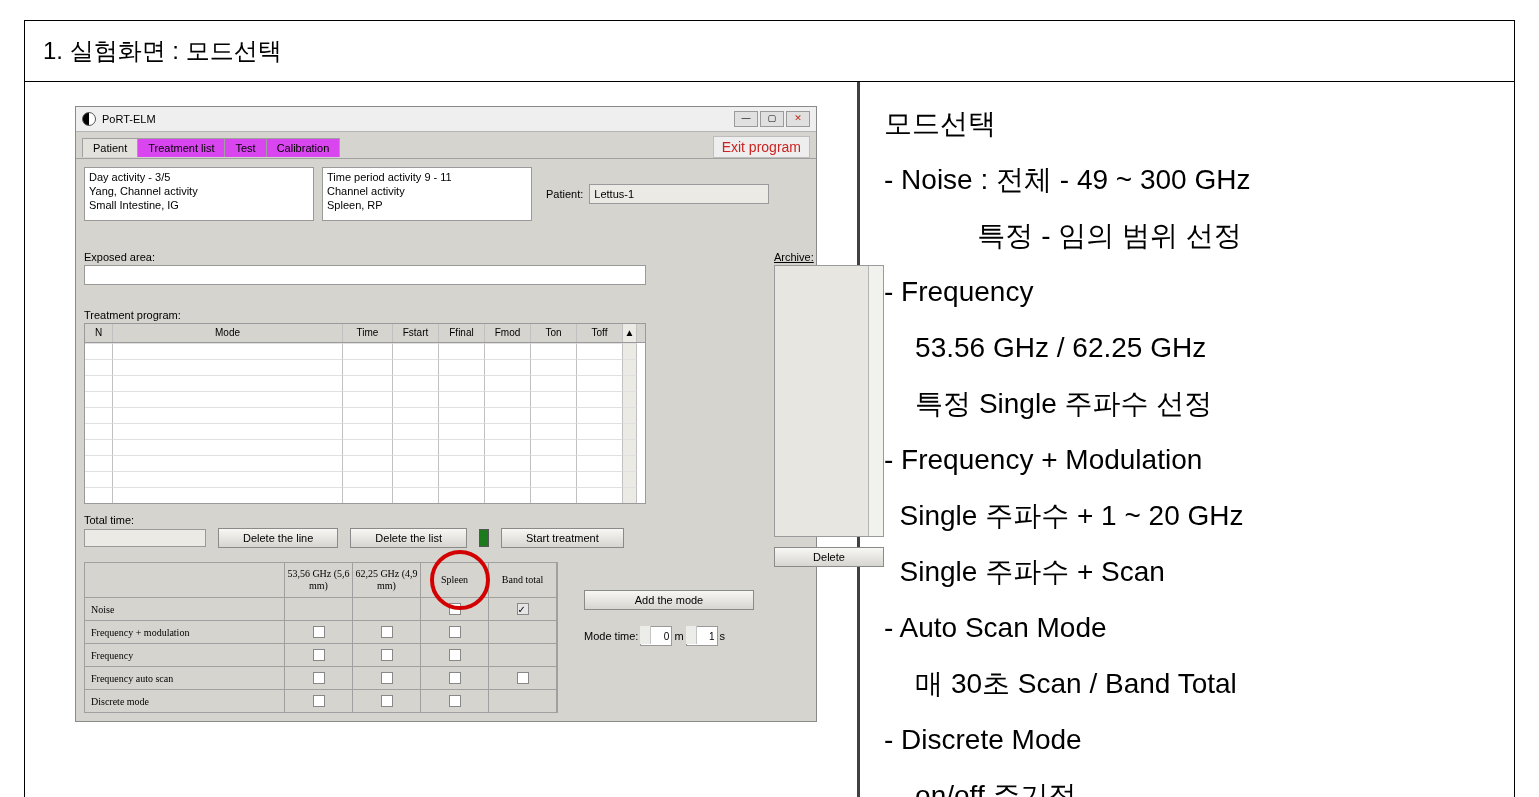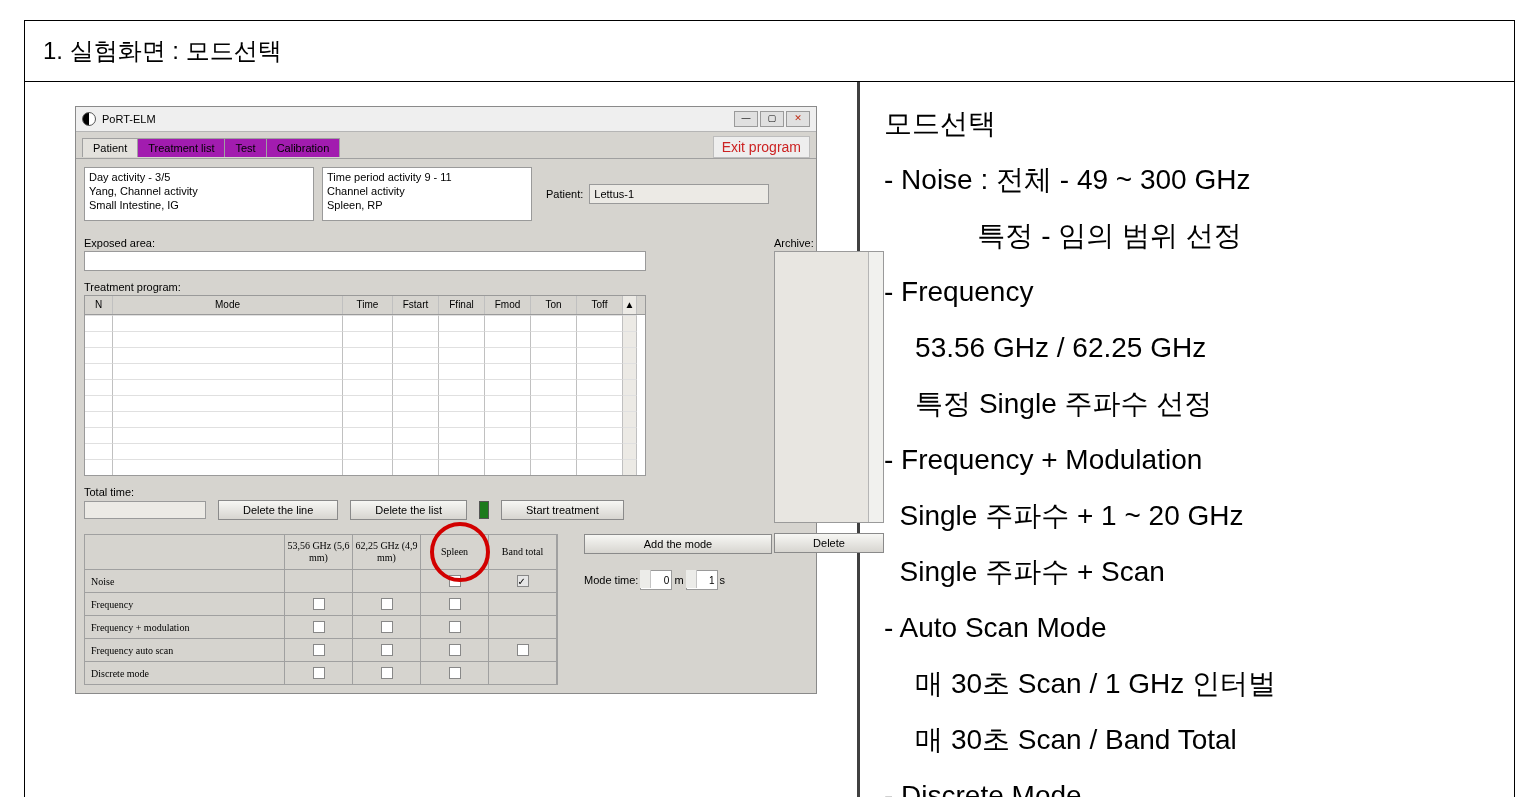--- a/index.html
+++ b/index.html
@@ -13,37 +13,37 @@
 
   
   .win{width:740px;background:#d6d4cf;border:1px solid #8a8a8a;font-family:Tahoma,Arial,sans-serif;font-size:11px;color:#000;}
   .titlebar{display:flex;align-items:center;background:#efefef;border-bottom:1px solid #b5b5b5;padding:2px 6px;height:20px;}
   .titlebar .app-icon{width:12px;height:12px;border-radius:50%;background:linear-gradient(90deg,#000 50%,#fff 50%);border:1px solid #555;margin-right:6px;}
   .titlebar .app-name{flex:1;font-size:11px;}
   .titlebar .win-btn{width:22px;height:14px;border:1px solid #9a9a9a;margin-left:2px;background:#e0e0e0;text-align:center;font-size:9px;line-height:12px;}
   .titlebar .win-close{color:#c03018;}
 
   .tabs{display:flex;align-items:center;background:#d6d4cf;padding:4px 6px 0 6px;border-bottom:1px solid #a0a0a0;}
-  .tab{padding:3px 10px;border:1px solid #a0a0a0;border-bottom:none;background:#a21caf;margin-right:-1px;font-size:11px;}
+  .tab{padding:3px 10px;border:1px solid #a0a0a0;border-bottom:none;background:#d946ef;margin-right:-1px;font-size:11px;}
   .tab.active{background:#e3e1dc;}
   .exit{margin-left:auto;color:#c22;font-size:14px;padding:2px 8px;border:1px solid #bdbdbd;background:#eee;}
 
   .body{padding:8px;}
   .row1{display:flex;gap:8px;align-items:stretch;}
   .listbox{background:#fff;border:1px solid #9a9a9a;padding:2px 4px;font-size:11px;line-height:14px;height:48px;overflow:hidden;}
   .lb1{width:220px;}
   .lb2{width:200px;}
   .pat{display:flex;align-items:center;gap:6px;margin-left:6px;}
   .pat input{width:170px;height:18px;border:1px solid #9a9a9a;background:#eceae5;font-size:11px;padding:0 4px;}
-  .group-label{font-size:11px;margin:10px 0 2px 0;}
+  .group-label{font-size:11px;margin:24px 0 2px 0;}
   .exposed-field{width:560px;height:18px;background:#fff;border:1px solid #9a9a9a;}
 
   .tp-wrap{display:flex;gap:10px;margin-top:6px;}
   .tp-left{flex:1;}
-  .archive{width:130px;}
+  .archive{width:130px;text-decoration:underline;}
   .archive-box{height:270px;background:#e8e6e1;border:1px solid #9a9a9a;margin-top:2px;position:relative;}
   .archive-box::after{content:"";position:absolute;right:0;top:0;width:14px;height:100%;background:#f1f1ee;border-left:1px solid #b5b5b5;}
 
   .tp-table{width:560px;border:1px solid #9a9a9a;background:#fff;}
   .tp-head,.tp-row{display:flex;}
   .tp-head{background:#d6d4cf;border-bottom:1px solid #9a9a9a;}
   .tp-cell{border-right:1px solid #c0c0c0;height:18px;line-height:18px;font-size:10px;text-align:center;box-sizing:border-box;}
   .tp-row .tp-cell{height:16px;line-height:16px;border-top:1px solid #e0e0e0;}
   .cN{width:28px;}
   .cMode{width:230px;}
@@ -65,21 +65,21 @@
   .mode-area{display:flex;gap:26px;margin-top:14px;align-items:flex-start;}
   .mode-grid{border:1px solid #a0a0a0;font-family:Liberation Serif, serif;}
   .mg-head,.mg-row{display:flex;border-top:1px solid #a0a0a0;}
   .mg-head{border-top:none;}
   .mg-cell{border-right:1px solid #a0a0a0;height:22px;display:flex;align-items:center;justify-content:center;font-size:10px;box-sizing:border-box;}
   .mg-head .mg-cell{height:34px;line-height:12px;text-align:center;}
   .mg-label{width:200px;justify-content:flex-start;padding-left:6px;}
   .mg-c{width:68px;}
   .ck{width:10px;height:10px;border:1px solid #888;background:#fff;}
   .mg-side{width:180px;}
-  .mg-side .btn{width:188px;text-align:center;}
+  .mg-side .btn{width:170px;text-align:center;margin-top:28px;}
   .mt-row{display:flex;align-items:center;gap:2px;margin-top:16px;font-size:11px;}
   .sp{width:28px;height:18px;border:1px solid #9a9a9a;background:#fff;display:flex;align-items:center;justify-content:flex-end;padding-right:2px;font-size:10px;position:relative;}
   .sp::after{content:"";position:absolute;left:-1px;top:-1px;width:10px;height:18px;border-right:1px solid #c4c4c4;background:#ecece9;}
 
   .ring{position:absolute;width:52px;height:52px;border:4px solid #d20000;border-radius:50%;pointer-events:none;}
   .mode-area-wrap{position:relative;}
 </style>
 </head>
 <body>
 <div class="page">
@@ -285,34 +285,34 @@
                       <div class="mg-cell mg-c"></div>
                       <div class="mg-cell mg-c"></div>
                       <div class="mg-cell mg-c">
                             <span class="ck"></span>
                           </div>
                       <div class="mg-cell mg-c">
                             <span class="ck" style="background:#e6e6e6">✓</span>
                           </div>
                     </div>
                     <div class="mg-row">
+                      <div class="mg-cell mg-label">Frequency + modulation</div>
+                      <div class="mg-cell mg-c">
+                            <span class="ck"></span>
+                          </div>
+                      <div class="mg-cell mg-c">
+                            <span class="ck"></span>
+                          </div>
+                      <div class="mg-cell mg-c">
+                            <span class="ck"></span>
+                          </div>
+                      <div class="mg-cell mg-c"></div>
+                    </div>
+                    <div class="mg-row">
                       <div class="mg-cell mg-label">Frequency</div>
-                      <div class="mg-cell mg-c">
-                            <span class="ck"></span>
-                          </div>
-                      <div class="mg-cell mg-c">
-                            <span class="ck"></span>
-                          </div>
-                      <div class="mg-cell mg-c">
-                            <span class="ck"></span>
-                          </div>
-                      <div class="mg-cell mg-c"></div>
-                    </div>
-                    <div class="mg-row">
-                      <div class="mg-cell mg-label">Frequency + modulation</div>
                       <div class="mg-cell mg-c">
                             <span class="ck"></span>
                           </div>
                       <div class="mg-cell mg-c">
                             <span class="ck"></span>
                           </div>
                       <div class="mg-cell mg-c">
                             <span class="ck"></span>
                           </div>
                       <div class="mg-cell mg-c"></div>
@@ -380,21 +380,20 @@
       <div class="l">모드선택</div>
       <div class="l">- Noise : 전체 - 49 ~ 300 GHz</div>
       <div class="l">            특정 - 임의 범위 선정</div>
       <div class="l">- Frequency</div>
       <div class="l">    53.56 GHz / 62.25 GHz</div>
       <div class="l">    특정 Single 주파수 선정</div>
       <div class="l">- Frequency + Modulation</div>
       <div class="l">  Single 주파수 + 1 ~ 20 GHz</div>
       <div class="l">  Single 주파수 + Scan</div>
       <div class="l">- Auto Scan Mode</div>
-      <div class="l">    매 30초 Scan / 1 GHz 인터벌</div>
       <div class="l">    매 30초 Scan / Band Total</div>
       <div class="l">- Discrete Mode</div>
       <div class="l">    on/off 주기적</div>
     </div>
 
   </div>
 </div>
 
 </div>
 

